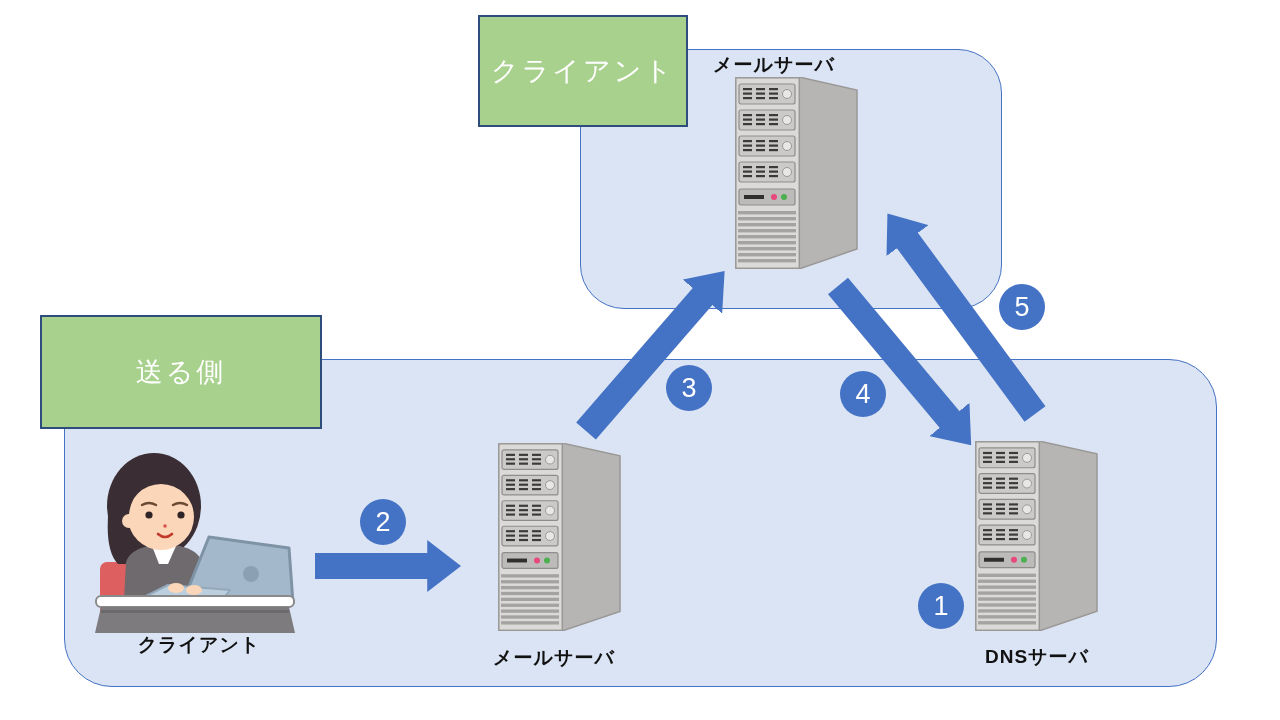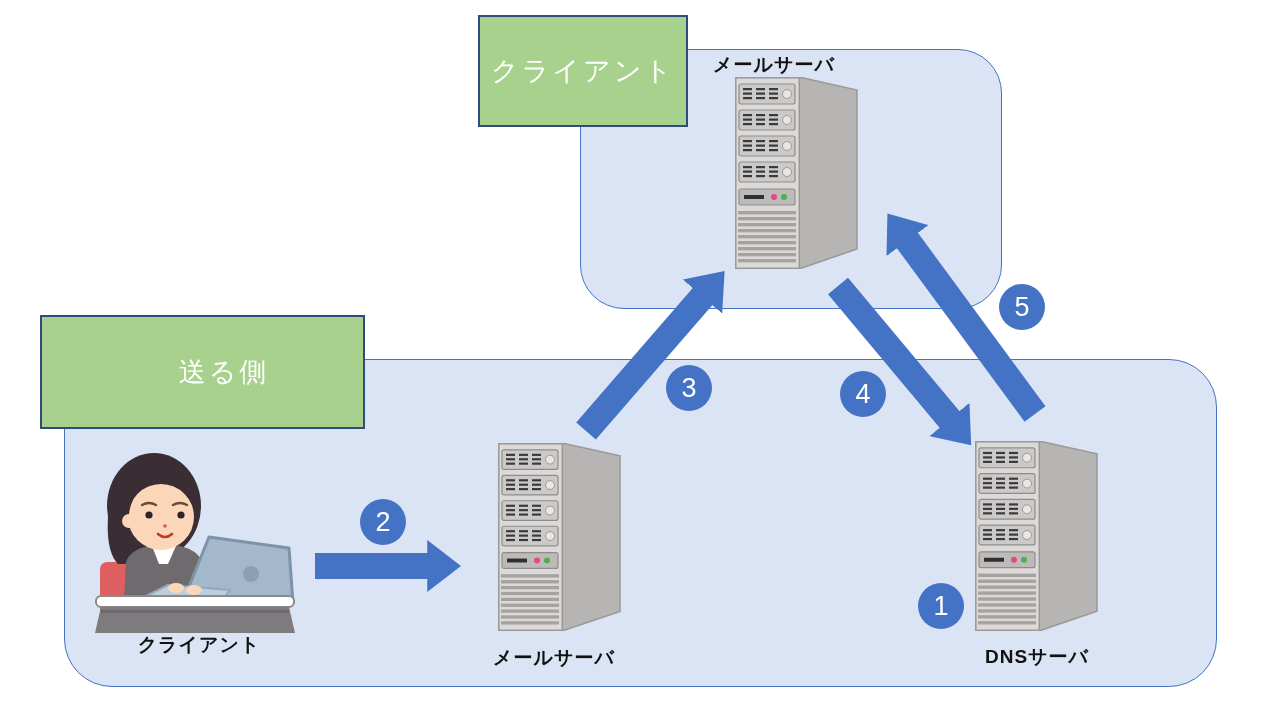--- a/index.html
+++ b/index.html
@@ -11,21 +11,21 @@
     position:absolute;background:#dbe4f4;border:1.6px solid #4472c4;
   }
   .zone.receiver{left:580px;top:49px;width:420px;height:258px;border-radius:44px;}
   .zone.sender{left:64px;top:359px;width:1151px;height:326px;border-radius:48px;}
   .group-box{
     position:absolute;background:#a9d18e;border:2.2px solid #2e4d7c;
     display:flex;align-items:center;justify-content:center;
     color:#ffffff;font-size:27px;font-weight:400;letter-spacing:3px;
   }
   .group-box.receiver{left:478px;top:15px;width:206px;height:108px;}
-  .group-box.sender{left:40px;top:315px;width:278px;height:110px;padding-left:43px;}
+  .group-box.sender{left:40px;top:315px;width:278px;height:110px;}
   .node-label{
     position:absolute;width:220px;text-align:center;color:#111111;
     font-size:19px;font-weight:700;letter-spacing:1px;
   }
   .figure{position:absolute;}
   .badge{
     position:absolute;width:46px;height:46px;border-radius:50%;
     background:#4472c4;color:#ffffff;display:flex;align-items:center;justify-content:center;
     font-size:27px;font-weight:400;line-height:1;
   }

